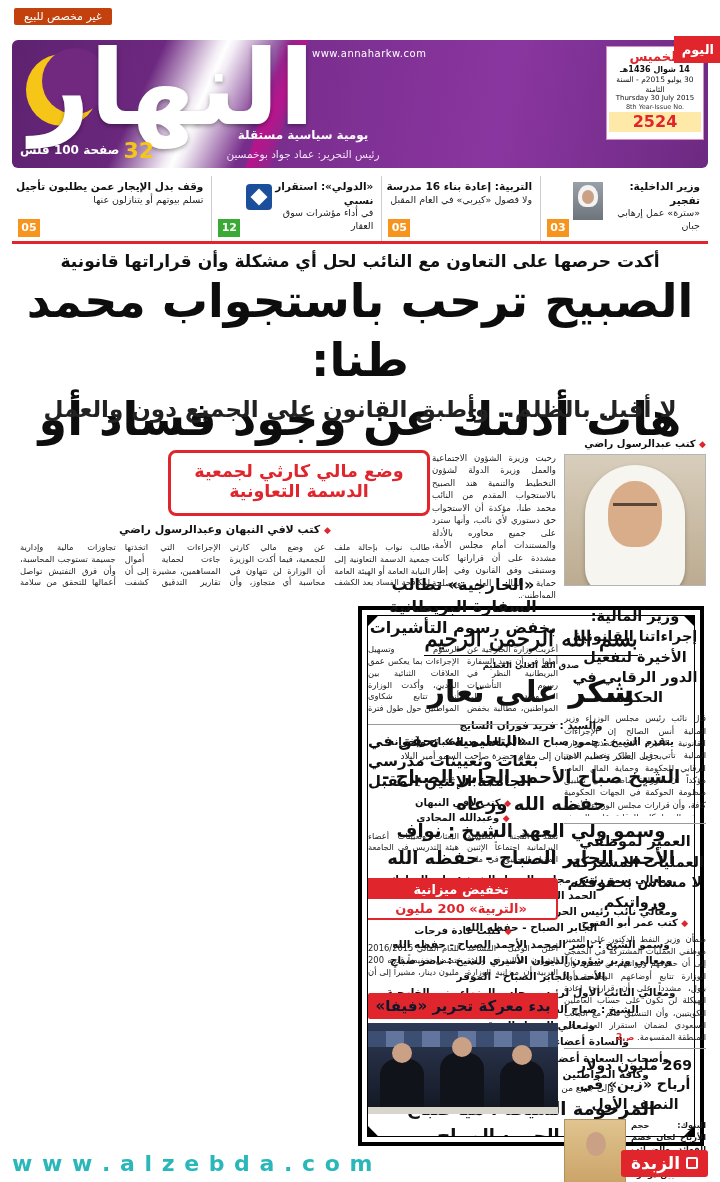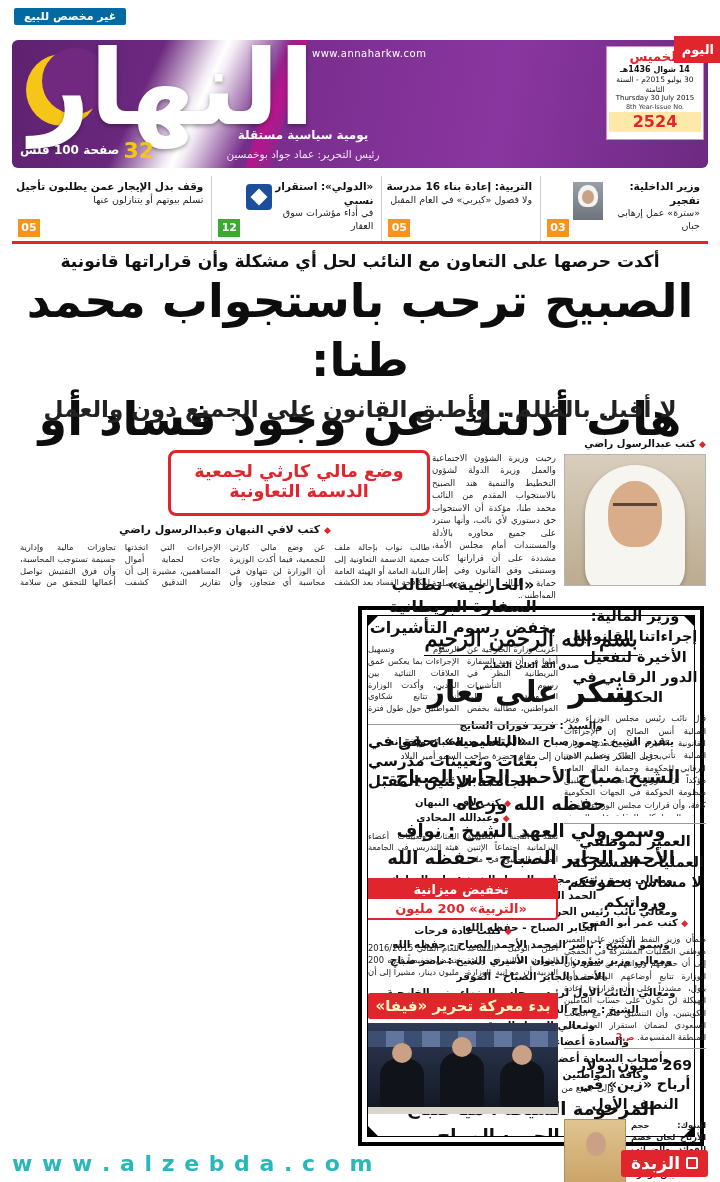--- a/index.html
+++ b/index.html
@@ -1,20 +1,20 @@
 <!DOCTYPE html>
 <html lang="ar" dir="rtl"><head>
 <meta charset="utf-8">
 <style>
   *{margin:0;padding:0;box-sizing:border-box}
   body{font-family:"DejaVu Sans",sans-serif;background:#e8e8e8;-webkit-font-smoothing:antialiased}
   .page{position:relative;width:720px;height:1182px;margin:0 auto;background:#fff;direction:rtl;overflow:hidden;color:#111}
 
   
-  .notforsale{position:absolute;top:8px;left:14px;background:#0369a1;color:#fff;font-size:11px;font-weight:bold;padding:2px 10px;border-radius:2px}
+  .notforsale{position:absolute;top:8px;left:14px;background:#c2410c;color:#fff;font-size:11px;font-weight:normal;padding:2px 10px;border-radius:2px}
 
   
   .masthead{position:absolute;top:40px;left:12px;right:12px;height:128px;background:linear-gradient(100deg,#5e2270 0%,#7a2e8e 40%,#8a36a0 70%,#6d2a82 100%);border-radius:6px;overflow:hidden}
   .swoosh{position:absolute;left:110px;top:-20px;width:150px;height:180px;background:linear-gradient(100deg,rgba(255,255,255,0) 15%,rgba(255,255,255,.9) 45%,#fff 50%,rgba(255,255,255,.9) 55%,rgba(255,255,255,0) 85%);transform:skewX(-16deg)}
   .swoosh2{position:absolute;left:250px;top:-20px;width:26px;height:180px;background:linear-gradient(100deg,rgba(236,0,140,0) 0%,rgba(236,0,140,.55) 50%,rgba(236,0,140,0) 100%);transform:skewX(-16deg)}
   .crescent{position:absolute;left:14px;top:14px;width:72px;height:72px;border-radius:50%;background:#f5c518}
   .crescent:after{content:"";position:absolute;left:16px;top:-6px;width:66px;height:66px;border-radius:50%;background:#71297f}
   .logo{position:absolute;left:18px;top:-14px;width:350px;text-align:left;font-size:104px;font-weight:bold;color:#fff;letter-spacing:-4px;text-shadow:0 2px 4px rgba(0,0,0,.35);line-height:1.2}
   .website{position:absolute;top:8px;left:300px;color:#fff;font-size:10px;direction:ltr;letter-spacing:.5px}
   .tagline{position:absolute;bottom:26px;right:310px;width:190px;text-align:center;color:#fff;font-size:12px;font-weight:bold}
@@ -84,21 +84,21 @@
   .midcol{position:absolute;top:574px;left:368px;width:190px;height:540px;overflow:hidden}
   .mid-h{font-size:16px;font-weight:bold;text-align:center;line-height:1.35}
   .mid-h2{font-size:15px;font-weight:bold;text-align:left;line-height:1.35;margin-top:6px}
   .mid-body{margin-top:5px;column-count:2;column-gap:8px;font-size:8.4px;line-height:1.42;text-align:justify;color:#1c1c1c;overflow:hidden}
   .b1{height:74px}.b2{height:42px}.b3{height:44px}
   .mid-rule{border-top:1px solid #999;margin:6px 0}
   .mid-bylines{text-align:center;font-size:10px;font-weight:bold;line-height:1.5;margin-top:3px}
   .budget-box{margin:5px auto 0;width:194px;border:2px solid #e0262c;border-radius:4px;overflow:hidden;text-align:center}
   .budget-box .bb1{background:#e0262c;color:#fff;font-size:13px;font-weight:bold;padding:2px 0}
   .budget-box .bb2{color:#e0262c;font-size:13px;font-weight:bold;padding:2px 0;background:#fff}
-  .fifa-banner{margin-top:6px;background:#e0262c;color:#fef9c3;font-size:15px;font-weight:bold;text-align:center;padding:4px 0;border-radius:2px}
+  .fifa-banner{margin-top:6px;background:#e0262c;color:#0f172a;font-size:15px;font-weight:bold;text-align:center;padding:4px 0;border-radius:2px}
   .fifa-photo{margin-top:4px;height:94px;background:linear-gradient(180deg,#2e3a55 0%,#1d2435 60%,#11151f 100%);position:relative;overflow:hidden}
   .fifa-photo .flagband{position:absolute;top:8px;left:0;right:0;height:16px;background:repeating-linear-gradient(90deg,#3d4e73 0 18px,#62759c 18px 36px)}
   .fifa-person{position:absolute;bottom:0;width:44px;height:58px;background:#11131a;border-radius:16px 16px 0 0}
   .fifa-person .head{position:absolute;left:50%;top:-16px;transform:translateX(-50%);width:20px;height:20px;border-radius:50%;background:#caa184}
   .fp1{left:12px}.fp2{left:72px;height:64px}.fp3{left:132px;height:56px}
   .fifa-photo .table{position:absolute;bottom:0;left:0;right:0;height:10px;background:#d8d5cc}
 
   
   .rightcol{position:absolute;top:606px;left:564px;width:142px;height:602px;overflow:hidden}
   .r-h{font-size:14.5px;font-weight:bold;text-align:center;line-height:1.4}

